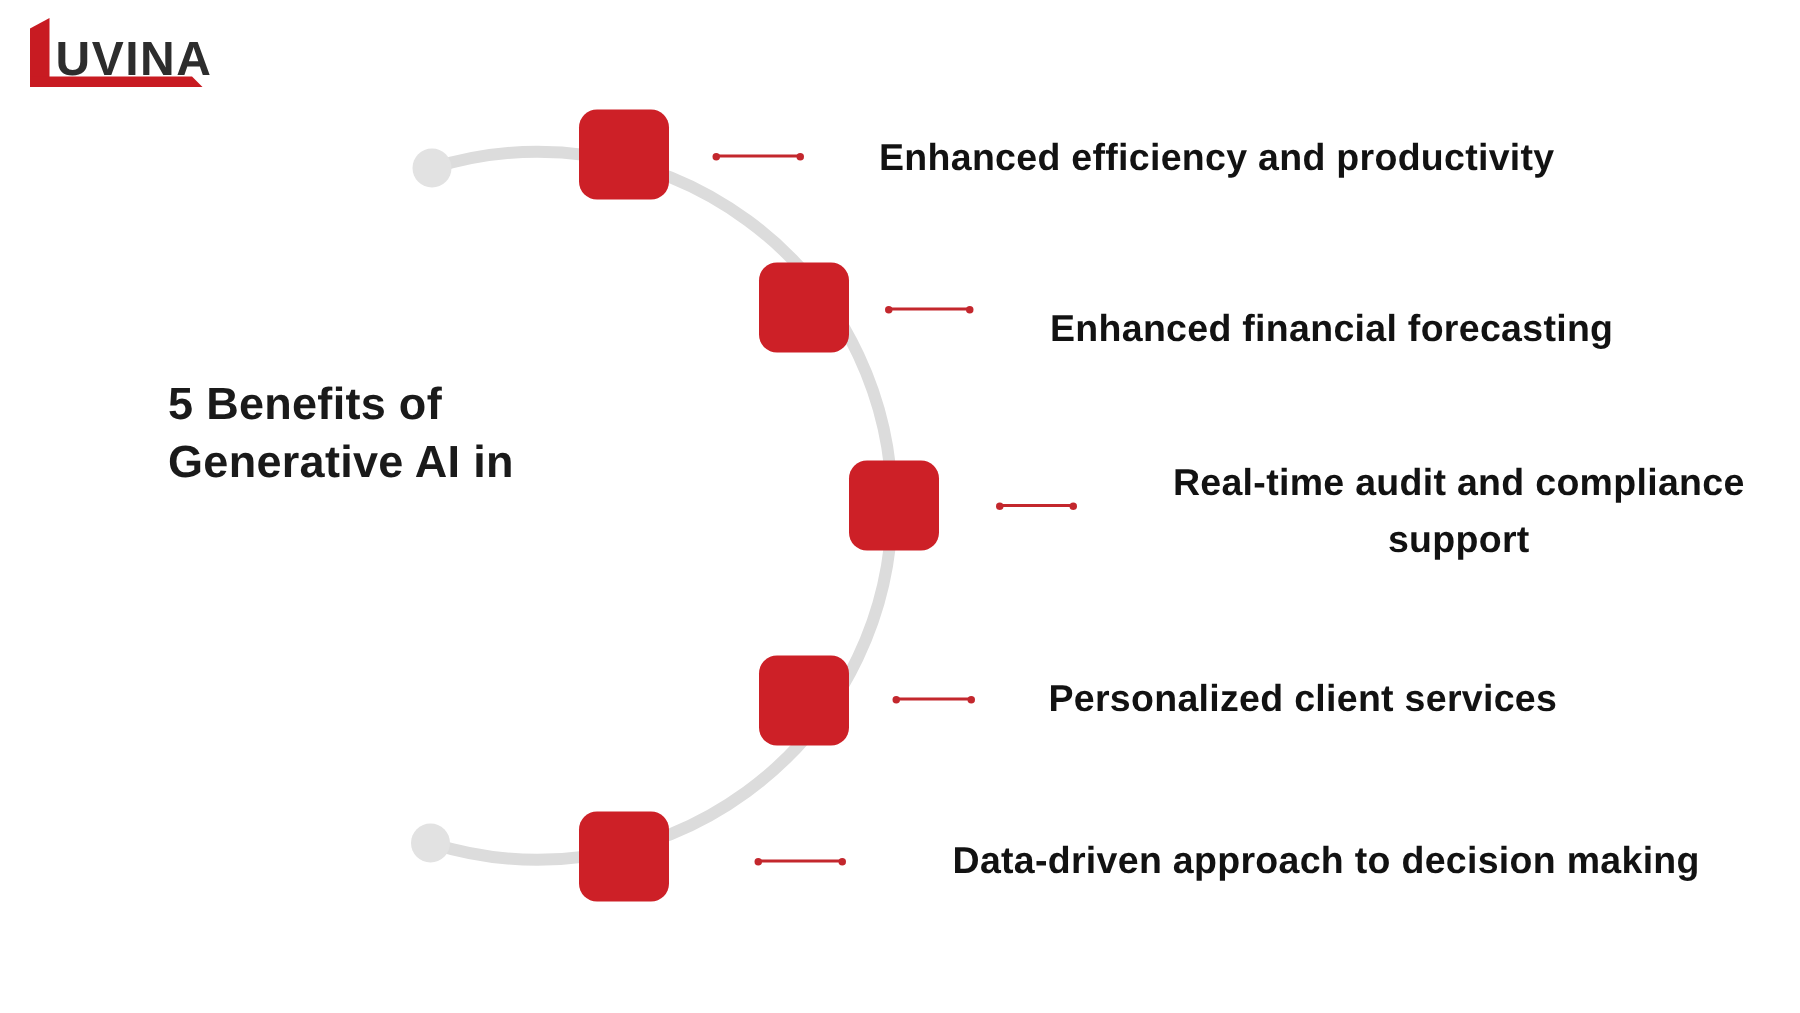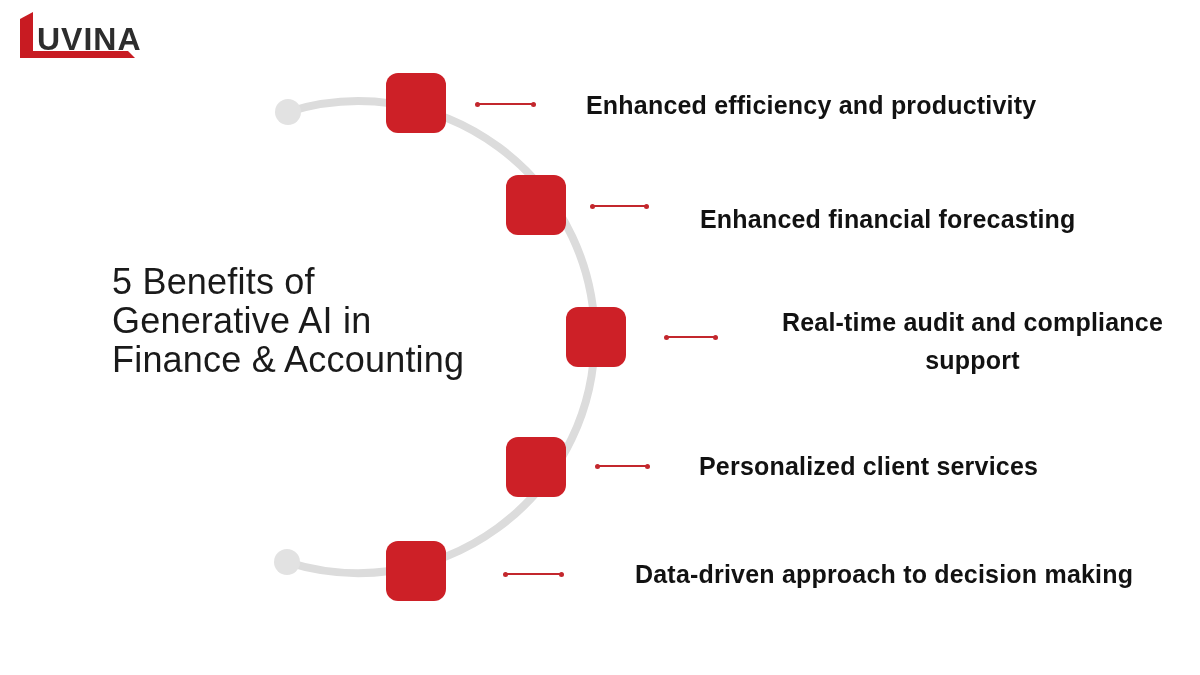--- a/index.html
+++ b/index.html
@@ -36,23 +36,23 @@
   .logo text{
     font-family:"Liberation Sans", sans-serif;
     font-weight:bold;
     font-size:32px;
     letter-spacing:1px;
     fill:var(--logo-text-color);
   }
   
   .title{
     position:absolute;
-    left:112px; top:262px;
-    font-size:36px;
-    font-weight:normal;
+    left:112px; top:250px;
+    font-size:30px;
+    font-weight:bold;
     line-height:39px;
     color:var(--title-color);
     letter-spacing:0.2px;
   }
   
   .arc-svg{
     position:absolute;
     left:0; top:0;
     width:1200px; height:675px;
     pointer-events:none;
@@ -113,21 +113,20 @@
     <svg viewBox="0 0 130 52">
       <polygon class="logo-red" points="6,10 19,3 19,44 6,44"></polygon>
       <polygon class="logo-red" points="6,42 114,42 121,49 6,49"></polygon>
       <text x="23" y="41">UVINA</text>
     </svg>
   </div>
 
   <div class="title">
     <div>5 Benefits of</div>
     <div>Generative AI in</div>
-    <div>Finance &amp; Accounting</div>
   </div>
 
   <svg class="arc-svg">
     <path d="M 288 112 A 236 236 0 1 1 287 562"></path>
     <circle cx="288" cy="112" r="13"></circle>
     <circle cx="287" cy="562" r="13"></circle>
   </svg>
 
   <div class="node" style="left:386px; top:73px;"></div>
   <div class="node" style="left:506px; top:175px;"></div>

